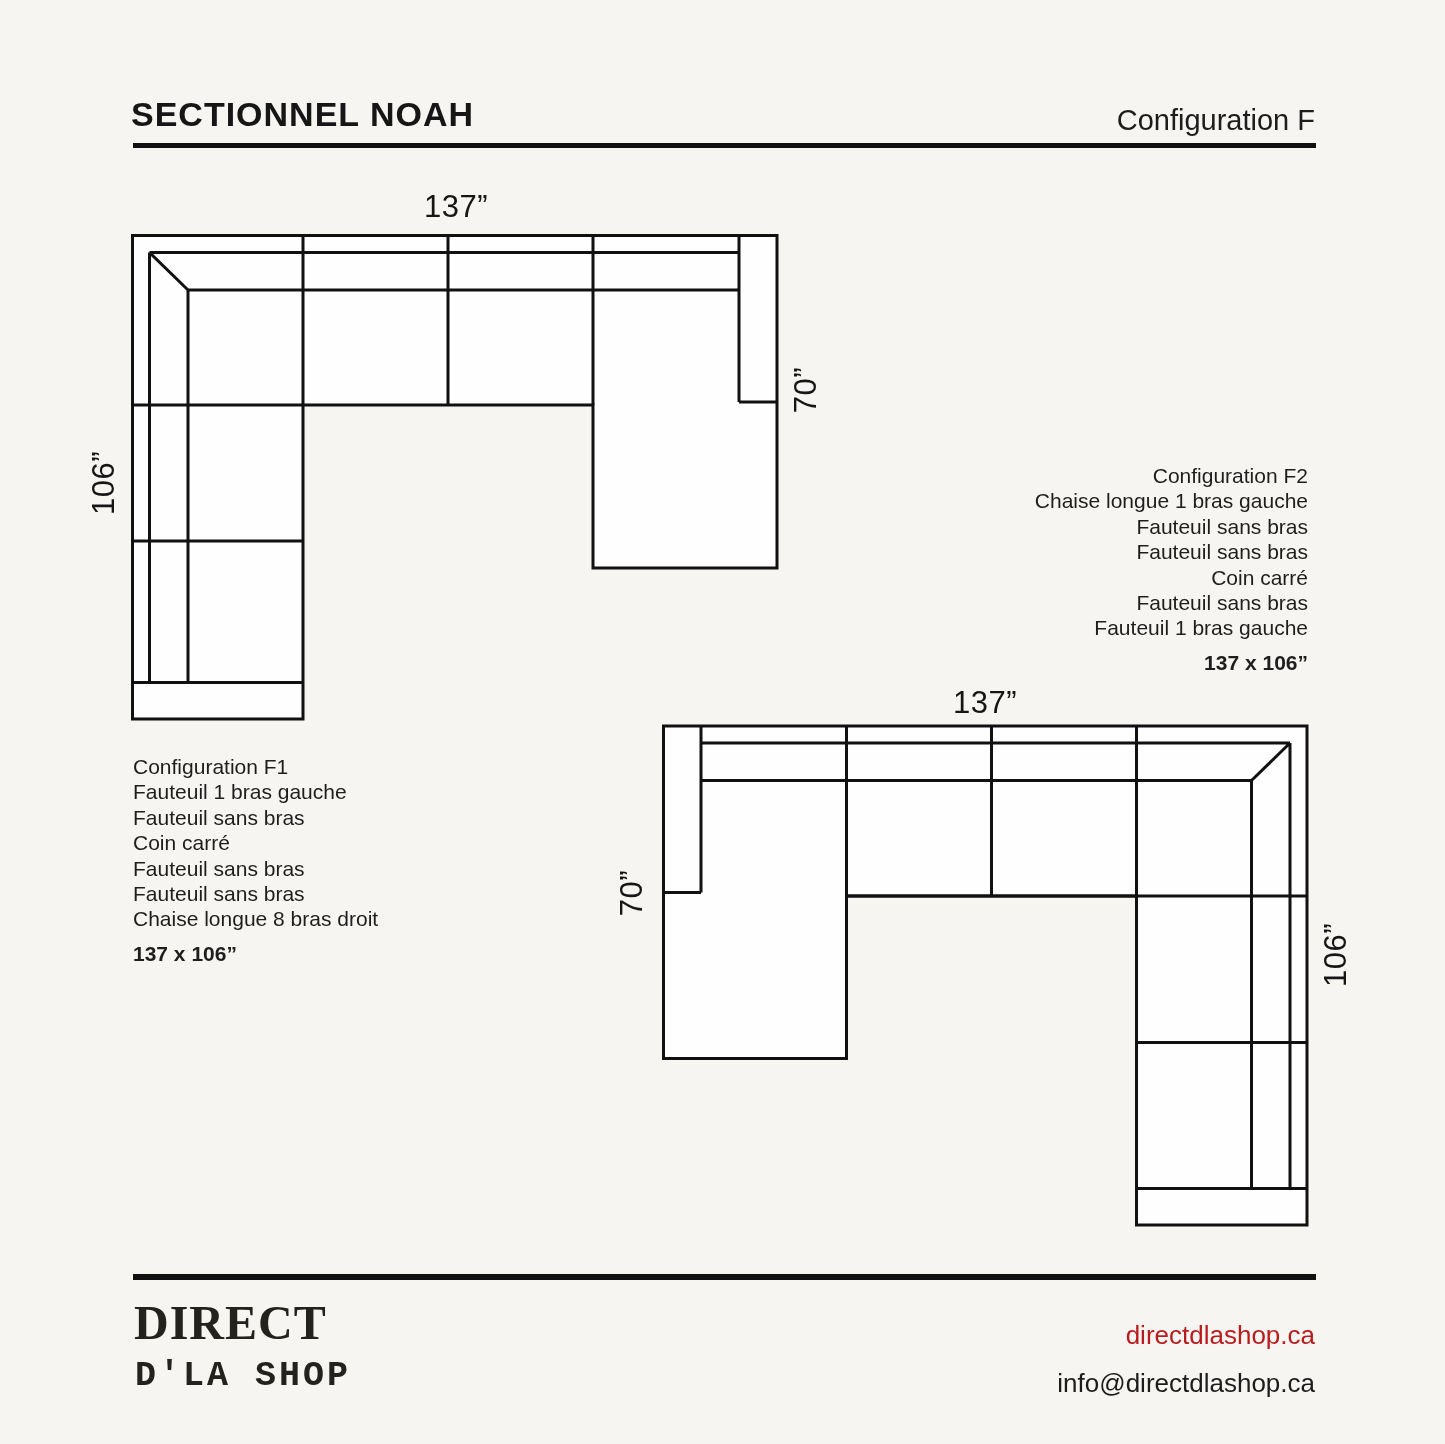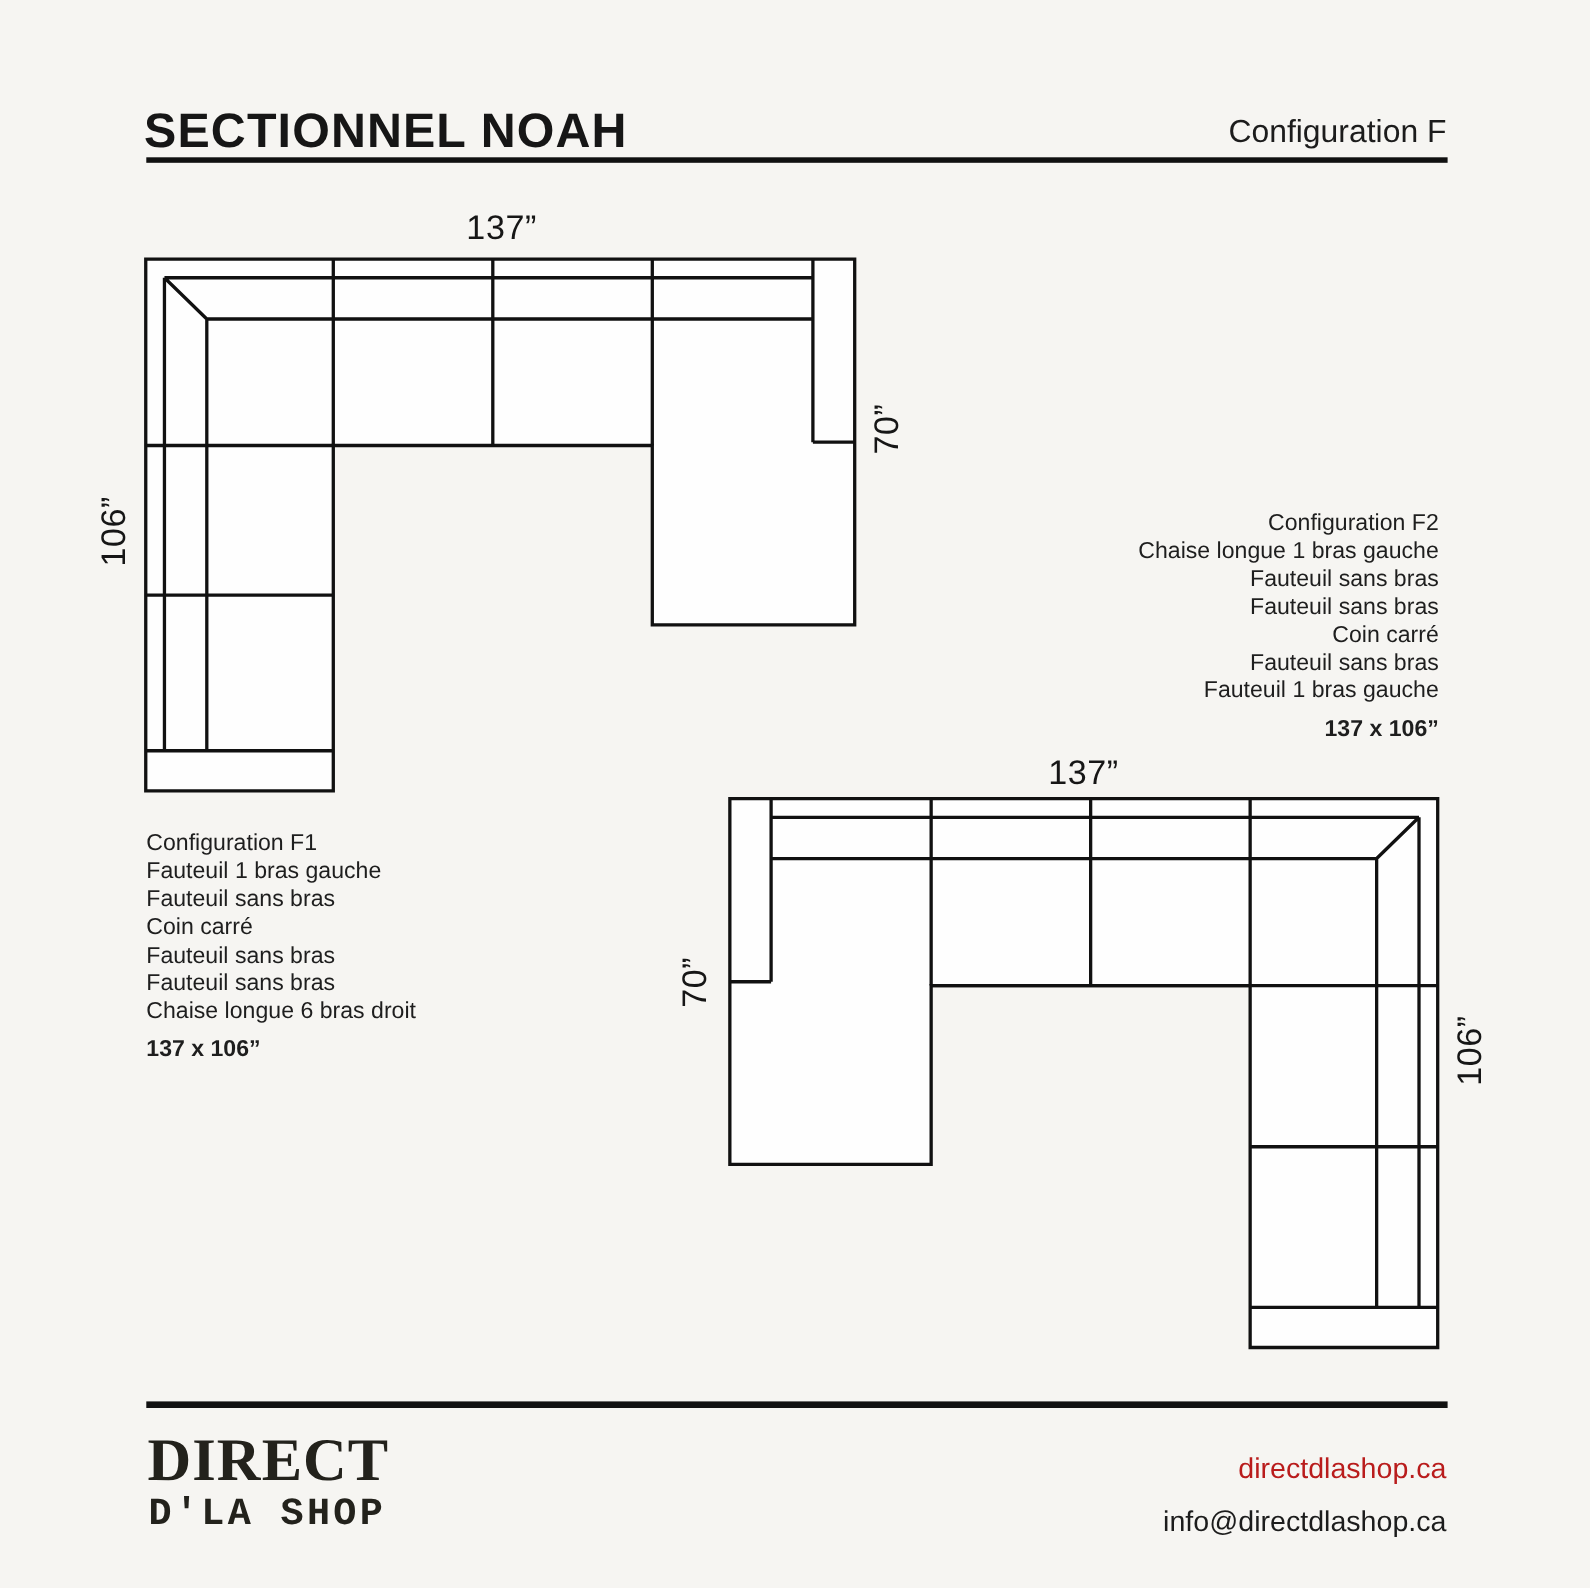--- a/index.html
+++ b/index.html
@@ -4,21 +4,21 @@
 <style>
   html,body{margin:0;padding:0;background:#f6f5f2;}
   .page{
     position:relative;width:1445px;height:1444px;overflow:hidden;
     background:#f6f5f2;color:#1c1c1c;
     font-family:"Liberation Sans", sans-serif;
   }
   .abs{position:absolute;}
   
   .title{
-    left:131px;top:95px;font-size:44px;font-weight:600;letter-spacing:1px;
+    left:131px;top:95px;font-size:34px;font-weight:600;letter-spacing:1px;
     color:#161616;white-space:nowrap;
   }
   .config-label{
     right:130px;top:104px;font-size:29px;font-weight:400;color:#1c1c1c;white-space:nowrap;
   }
   .rule{background:#111;left:133px;width:1183px;}
   .rule-header{top:143px;height:5px;}
   .rule-footer{top:1274px;height:6px;}
   
   svg.sectional{display:block;}
@@ -30,21 +30,21 @@
   .dim.vert{width:120px;transform:rotate(-90deg);}
   
   .config-block{font-size:21px;line-height:25.4px;color:#1e1e1e;}
   .config-block .config-name{font-weight:400;}
   .config-block .config-dims{font-weight:700;margin-top:9px;}
   .block-f1{left:133px;top:754px;text-align:left;}
   .block-f2{right:137px;top:463px;text-align:right;}
   
   .logo-line1{
     left:134px;top:1299px;font-family:"Liberation Serif", serif;font-weight:700;
-    font-size:55px;line-height:1;letter-spacing:1px;color:#23221c;white-space:nowrap;
+    font-size:48px;line-height:1;letter-spacing:1px;color:#23221c;white-space:nowrap;
   }
   .logo-line2{
     left:135px;top:1359px;font-family:Liberation Mono, monospace;font-weight:700;
     font-size:35px;line-height:1;letter-spacing:3px;color:#23221c;white-space:nowrap;
   }
   .footer-site{right:130px;top:1320px;font-size:26px;color:#b91c1c;white-space:nowrap;}
   .footer-email{right:130px;top:1368px;font-size:26px;color:#1c1c1c;white-space:nowrap;}
 </style>
 </head>
 <body>
@@ -79,21 +79,21 @@
   <div class="abs dim vert" style="left:572px;top:876px;">70”</div>
   <div class="abs dim vert" style="left:1276px;top:938px;">106”</div>
 
   <div class="abs config-block block-f1">
     <div class="config-name">Configuration F1</div>
     <div class="module-line">Fauteuil 1 bras gauche</div>
     <div class="module-line">Fauteuil sans bras</div>
     <div class="module-line">Coin carré</div>
     <div class="module-line">Fauteuil sans bras</div>
     <div class="module-line">Fauteuil sans bras</div>
-    <div class="module-line">Chaise longue 6 bras droit</div>
+    <div class="module-line">Chaise longue 8 bras droit</div>
     <div class="config-dims">137 x 106”</div>
   </div>
 
   <div class="abs config-block block-f2">
     <div class="config-name">Configuration F2</div>
     <div class="module-line">Chaise longue 1 bras gauche</div>
     <div class="module-line">Fauteuil sans bras</div>
     <div class="module-line">Fauteuil sans bras</div>
     <div class="module-line">Coin carré</div>
     <div class="module-line">Fauteuil sans bras</div>

